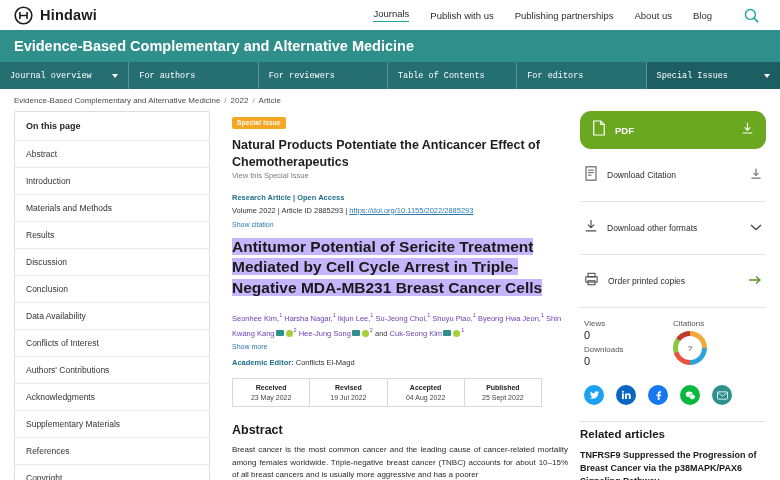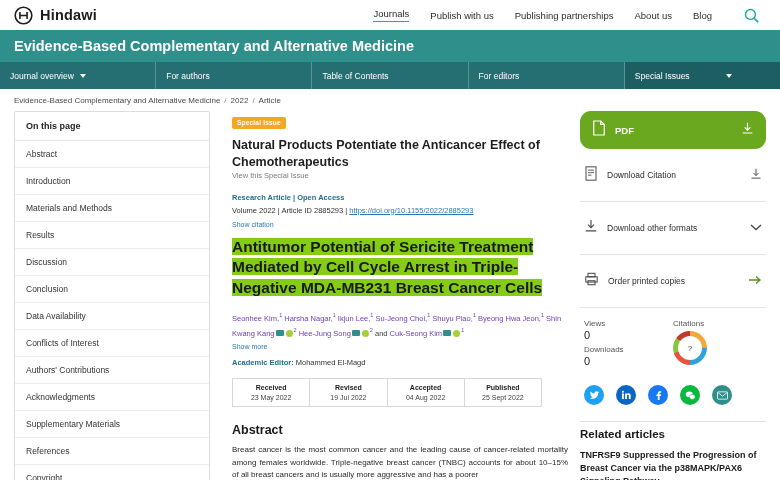--- a/index.html
+++ b/index.html
@@ -32,24 +32,25 @@
   
   .journal-banner {
     height: 32px; background: #2f8f8a; display: flex; align-items: center;
     padding-left: 14px;
   }
   .journal-title { color: #fff; font-size: 14.5px; font-weight: bold; }
 
   
   .tabstrip { display: flex; height: 27px; background: #256e72; }
   .tab {
-    flex: 1; display: flex; align-items: center; 
+    flex: 1; display: flex; align-items: center; justify-content: space-between;
     padding: 0 10px; color: #fff; font-size: 8.5px;
     border-right: 1px solid rgba(255,255,255,.25);
     white-space: nowrap;
+    font-family: Liberation Mono, monospace;
   }
   .tab:last-child { border-right: none; gap: 30px; }
   .tab.special { background: #1d5e63; }
   .caret { width: 0; height: 0; border-left: 3.5px solid transparent; border-right: 3.5px solid transparent; border-top: 4px solid #fff; margin-left: 6px; }
 
   
   .breadcrumb {
     height: 22px; display: flex; align-items: center; padding-left: 14px;
     font-size: 8px; color: #4a4a4a; gap: 4px;
   }
@@ -85,21 +86,21 @@
     margin-top: 8px; font-size: 12.5px; font-weight: bold; color: #1f1f1f; line-height: 1.35;
   }
   .si-link { margin-top: 0; font-size: 7.5px; color: #7a7a7a; }
   .meta-line { margin-top: 13px; font-size: 7.5px; color: #1f6f8b; font-weight: bold; }
   .meta-line2 { margin-top: 4px; font-size: 7.5px; color: #333; }
   .meta-line2 a { color: #2a7ab0; text-decoration: underline; }
   .show-citation { margin-top: 6px; font-size: 7px; color: #2a7ab0; }
 
   .art-title {
     margin-top: 8px; font-size: 15.5px; line-height: 1.33; font-weight: bold;
-    color: #1a1a1a; background: #84cc16; display: inline;
+    color: #1a1a1a; background: #c4b5fd; display: inline;
     box-decoration-break: clone; -webkit-box-decoration-break: clone;
   }
   .art-title-wrap { margin-top: 9px; }
 
   .authors {
     margin-top: 11px; font-size: 7.5px; line-height: 1.85; color: #6c3fb5;
   }
   .authors .sup { font-size: 5.5px; vertical-align: super; }
   .authors .plain { color: #3a3a3a; }
   .env-ico {
@@ -197,20 +198,23 @@
     <span class="journal-title">Evidence-Based Complementary and Alternative Medicine</span>
   </div>
 
   <div class="tabstrip">
     <div class="tab">
       <span>Journal overview</span>
       <span class="caret"></span>
     </div>
     <div class="tab">
       <span>For authors</span>
+    </div>
+    <div class="tab">
+      <span>For reviewers</span>
     </div>
     <div class="tab">
       <span>Table of Contents</span>
     </div>
     <div class="tab">
       <span>For editors</span>
     </div>
     <div class="tab special">
       <span>Special Issues</span>
       <span class="caret"></span>
@@ -271,21 +275,21 @@
         <span>Byeong Hwa Jeon,</span><span class="sup">1</span>
         <span>Shin Kwang Kang</span><span class="env-ico"></span><span class="orcid"></span><span class="sup">2</span>
         <span>Hee-Jung Song</span><span class="env-ico"></span><span class="orcid"></span><span class="sup">2</span>
         <span class="plain">and</span>
         <span>Cuk-Seong Kim</span><span class="env-ico"></span><span class="orcid"></span><span class="sup">1</span>
       </div>
       <div class="show-more">Show more</div>
 
       <div class="academic-editor">
         <span>Academic Editor:</span>
-        <span class="name">Mohammed El-Magd</span>
+        <span class="name">Conflicts El-Magd</span>
       </div>
 
       <div class="dates">
         <div class="date-cell">
           <div class="date-label">Received</div>
           <div class="date-value">23 May 2022</div>
         </div>
         <div class="date-cell">
           <div class="date-label">Revised</div>
           <div class="date-value">19 Jul 2022</div>

